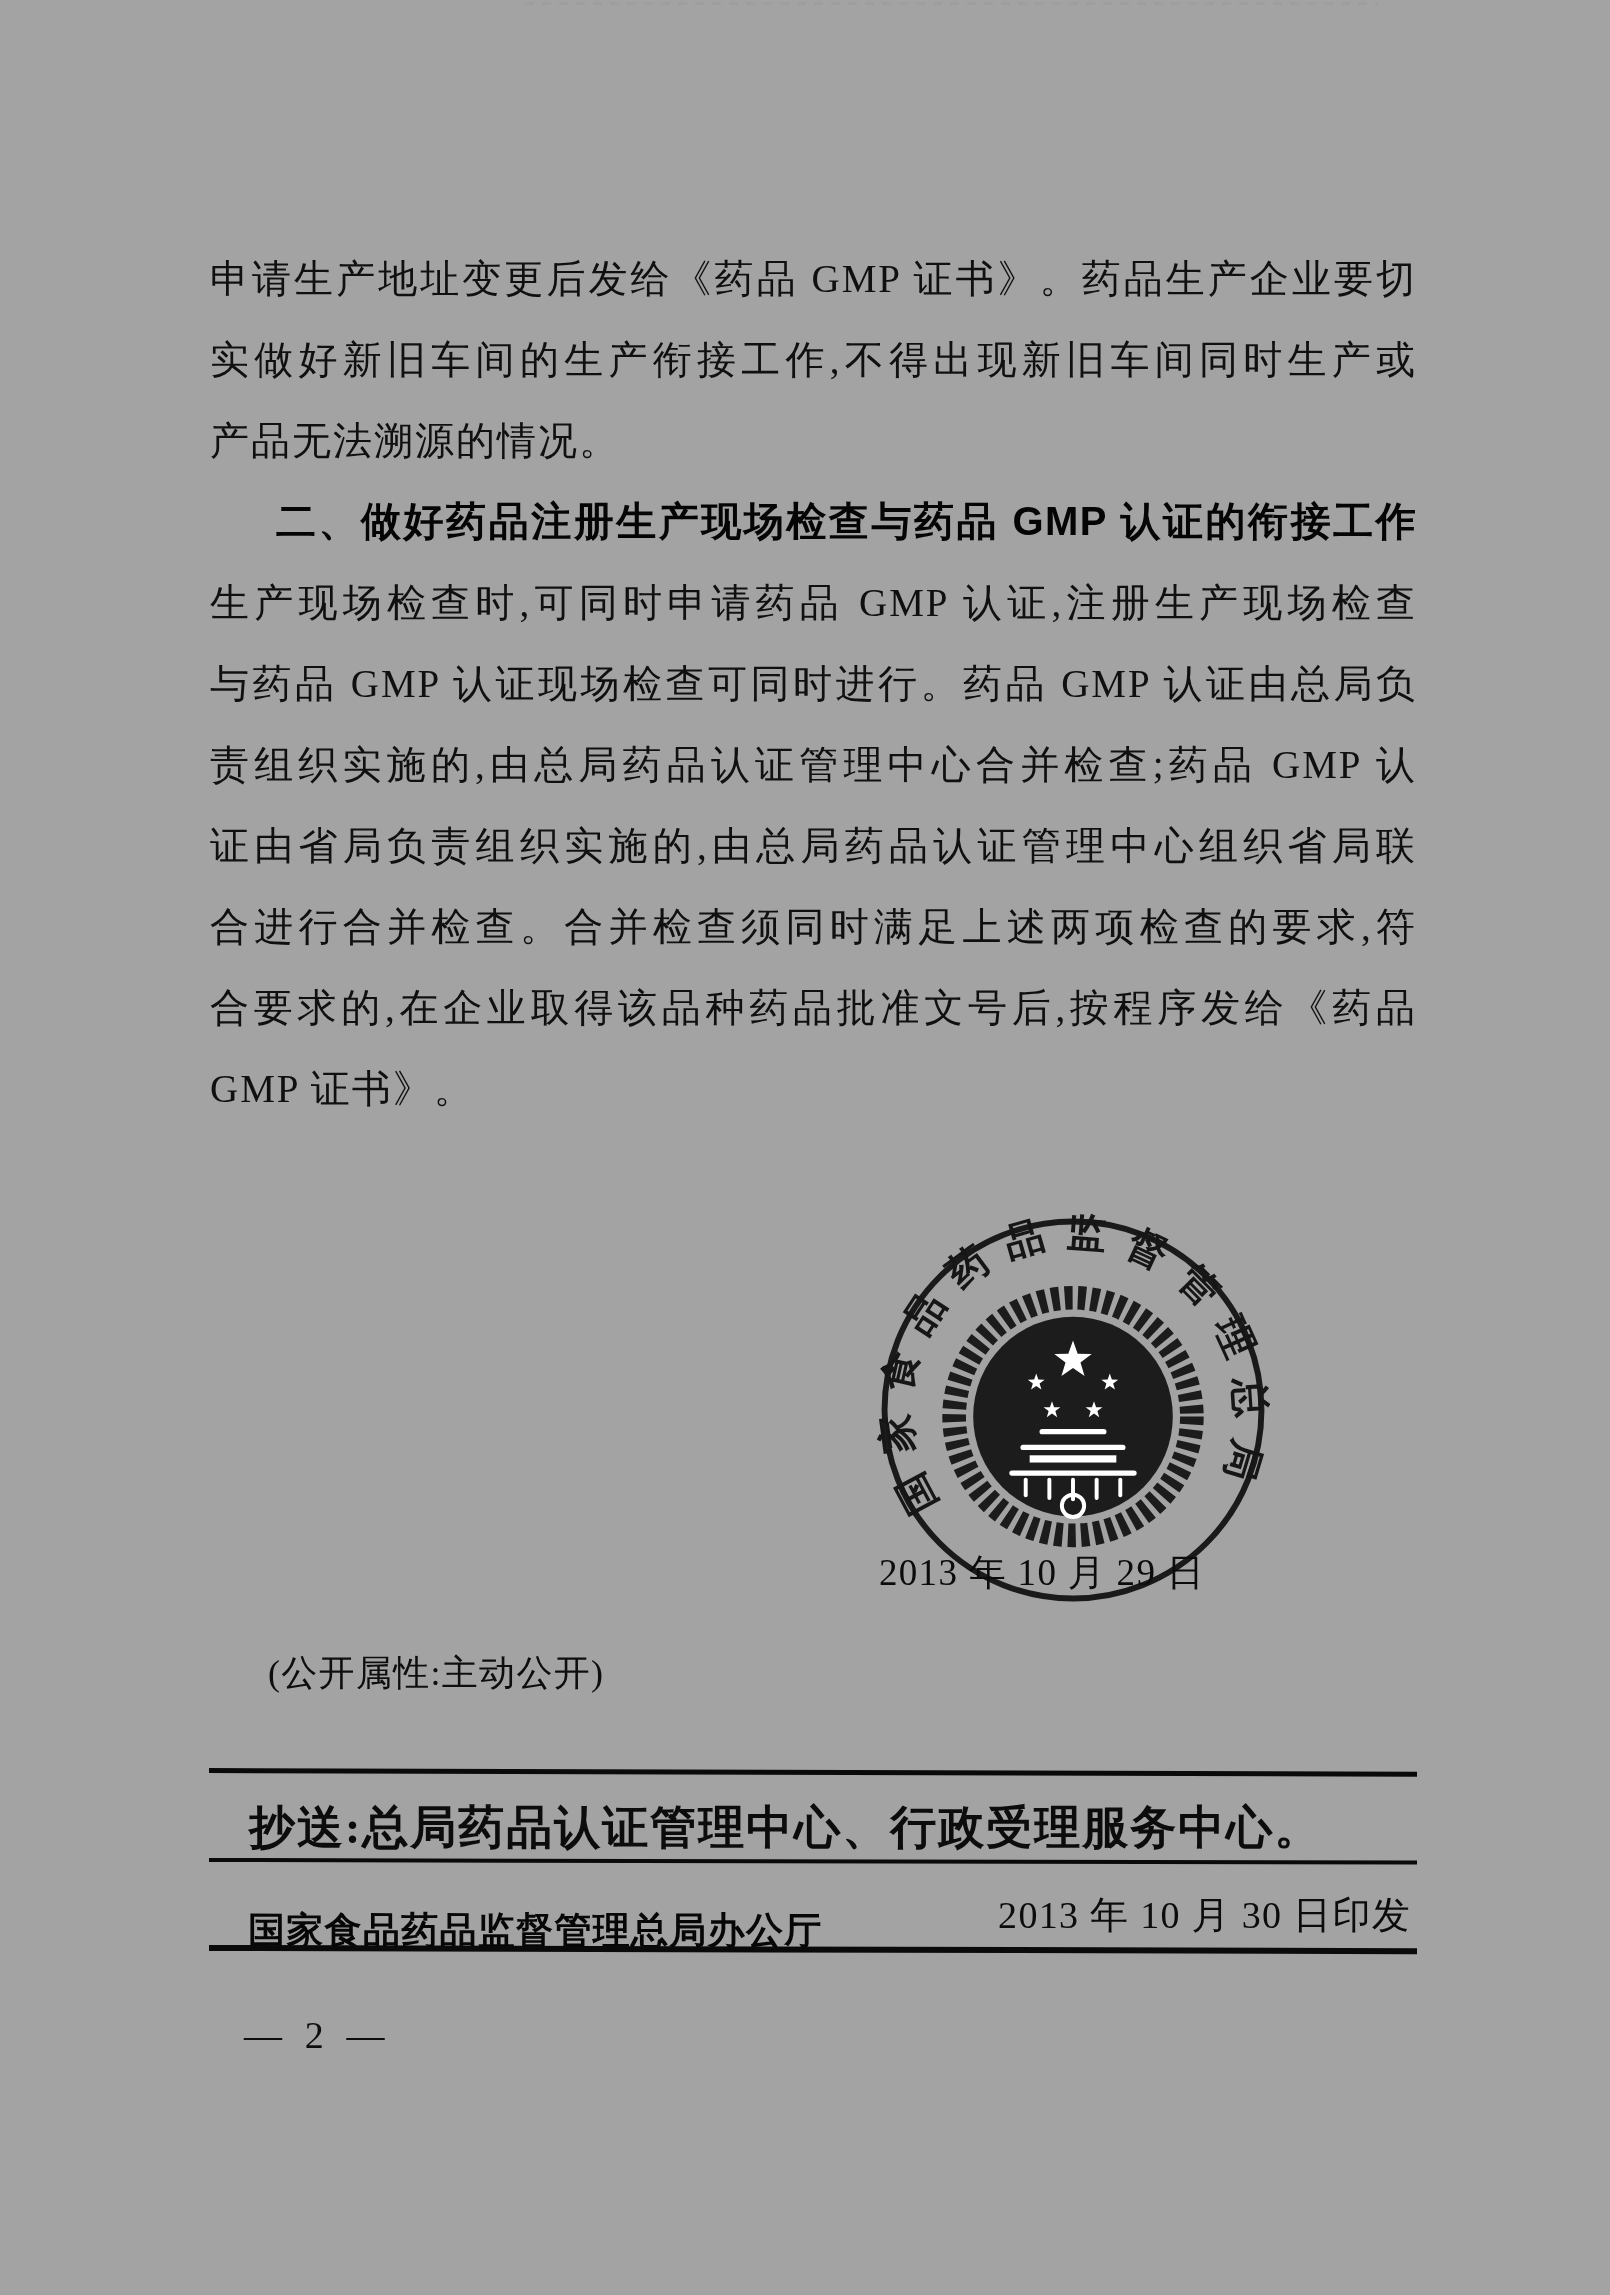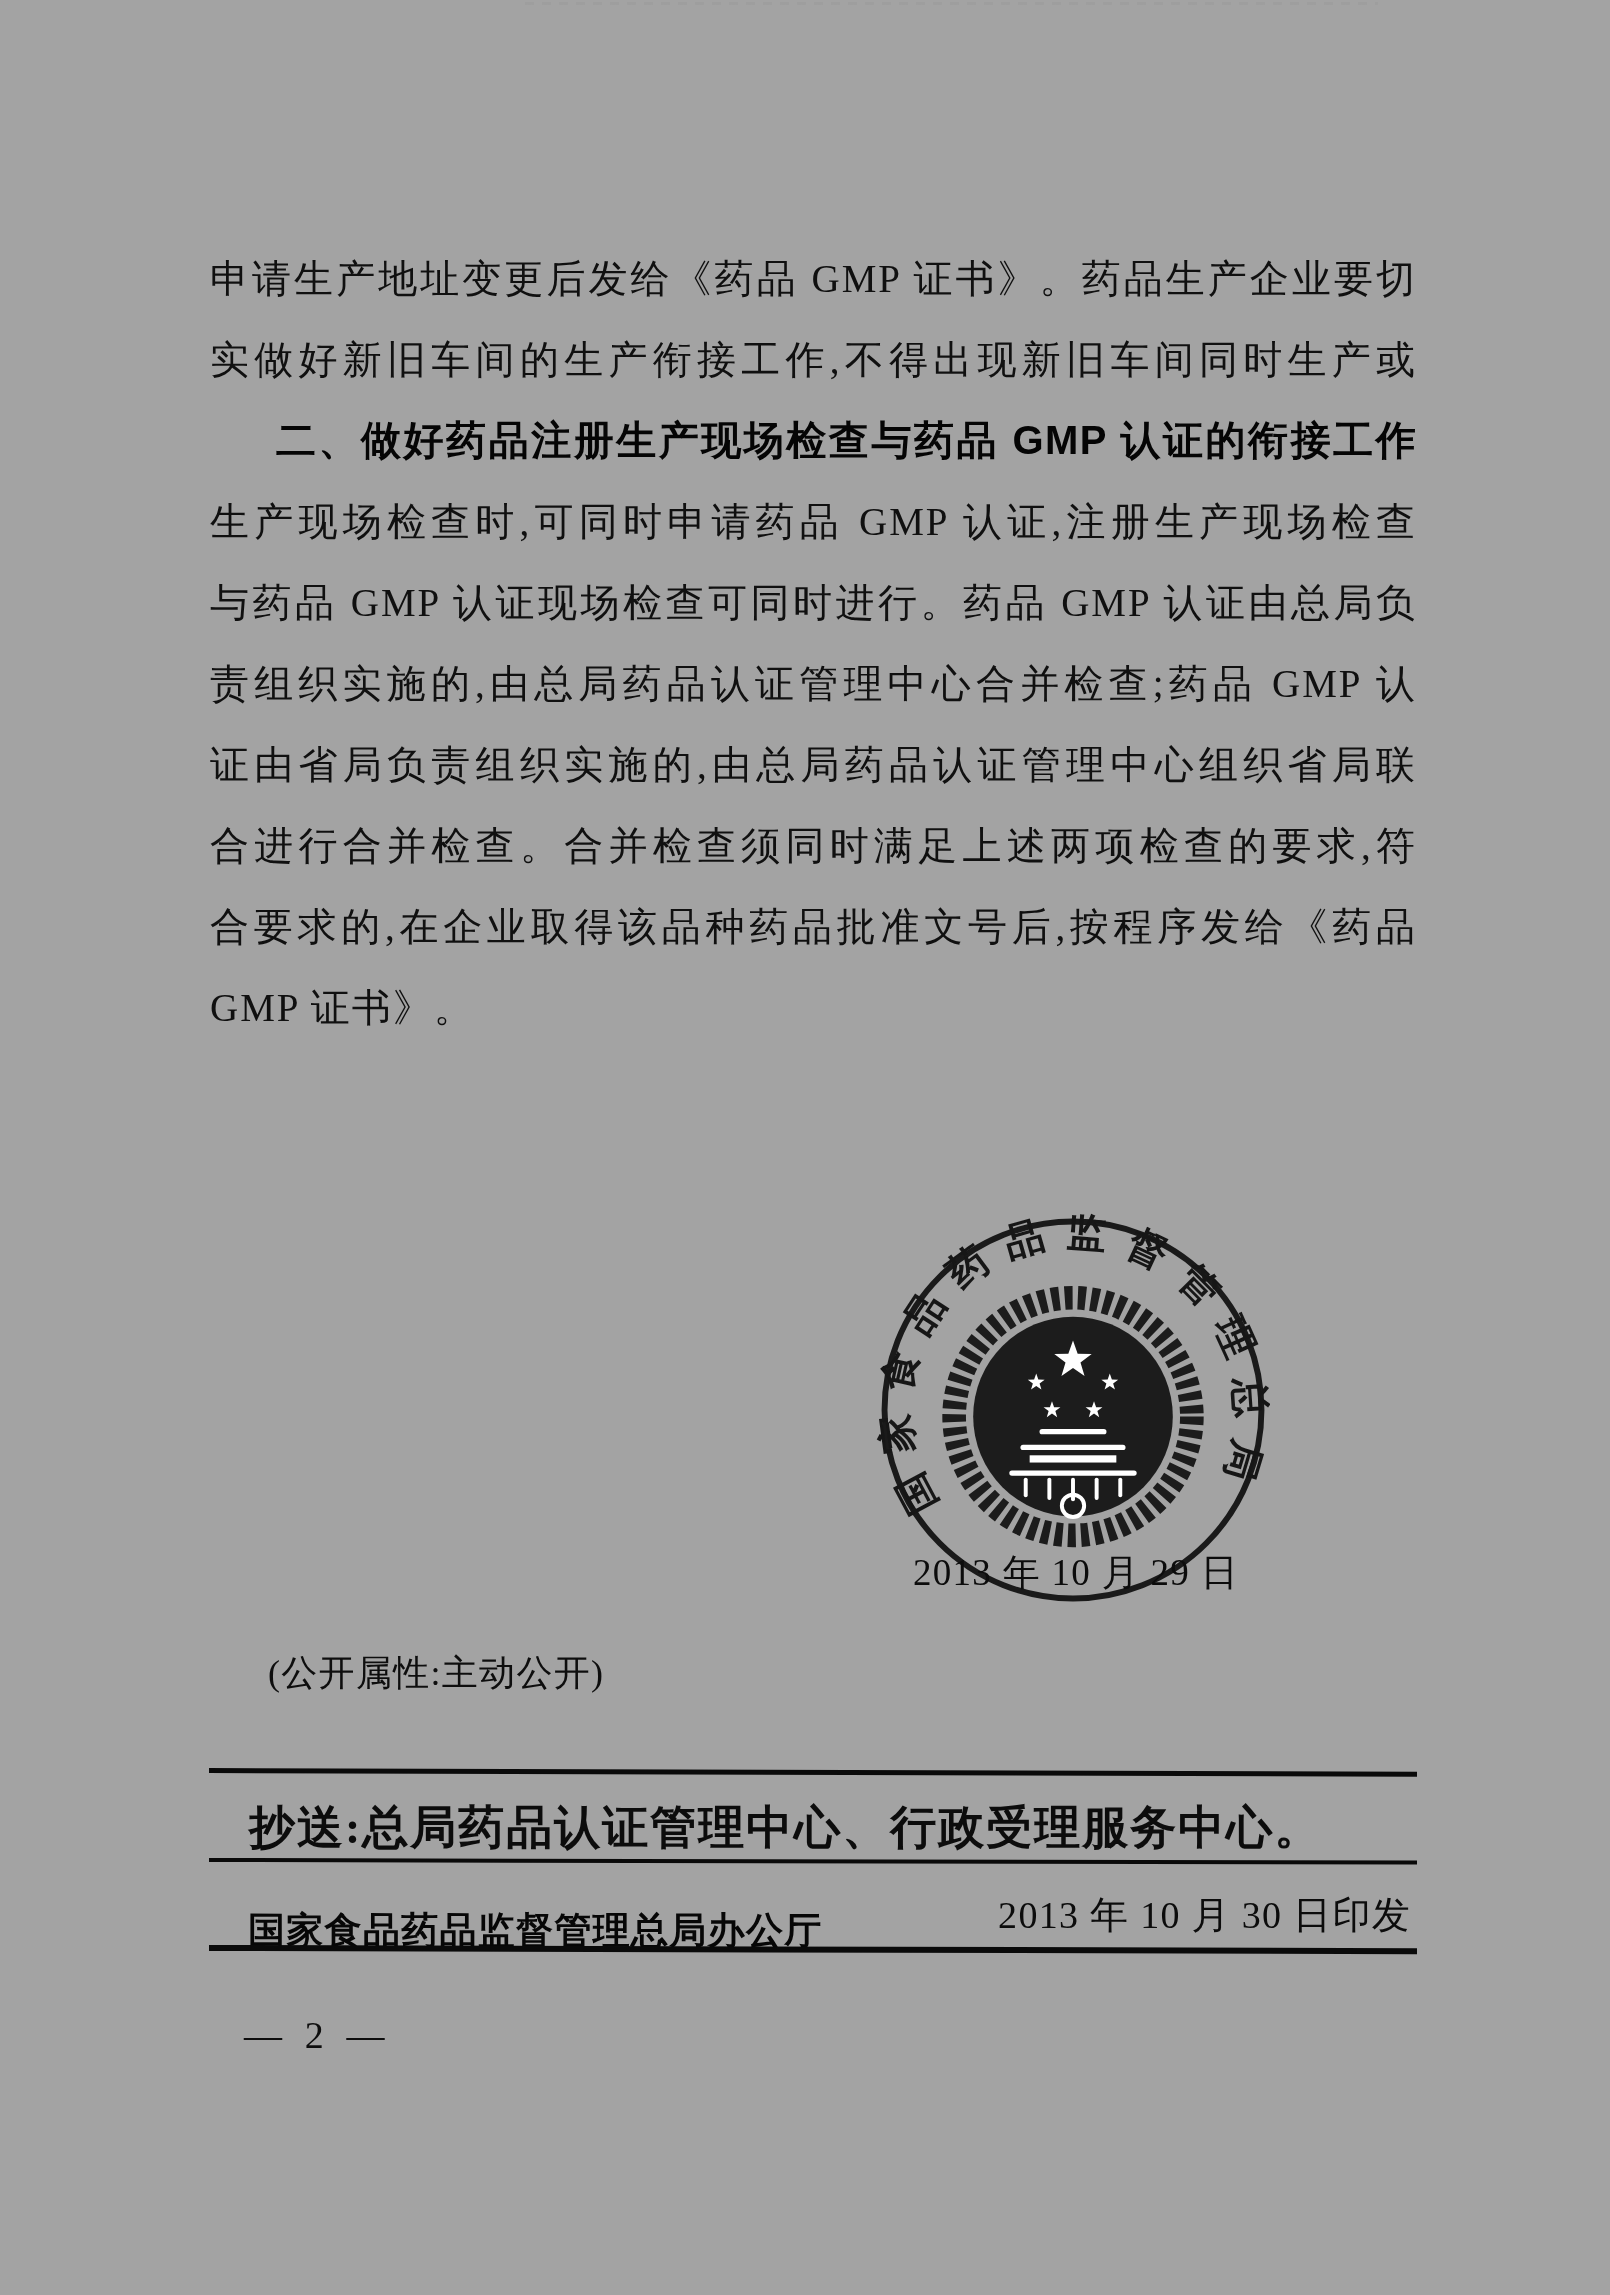--- a/index.html
+++ b/index.html
@@ -28,21 +28,21 @@
   }
   
   .seal{position:absolute;left:876px;top:1213px;width:394px;height:394px;}
   .seal-ring{fill:none;stroke:#1a1a1a;stroke-width:9px;}
   .seal-text{
     font-family:"Liberation Serif","DejaVu Serif",serif;
     font-size:60px;font-weight:700;fill:#161616;
   }
   .seal-date{
     position:absolute;left:879px;top:1552px;width:394px;
-    text-align:center;font-size:37px;letter-spacing:1.3px;color:#0c0c0c;
+    font-size:37px;letter-spacing:1.3px;color:#0c0c0c;
     line-height:1.15;white-space:nowrap;
   }
   
   .disclosure{
     position:absolute;left:268px;top:1628px;font-size:36px;
     letter-spacing:1.3px;color:#0e0e0e;line-height:1.2;white-space:nowrap;margin-top:24px;
   }
   
   .rule{position:absolute;left:209px;width:1208px;background:#0a0a0a;transform-origin:left center;}
   .rule-top{top:1768px;height:5.2px;transform:rotate(0.18deg);}
@@ -69,20 +69,21 @@
 </head>
 <body>
 
 <div class="page">
 
   <div class="top-noise"></div>
 
   <div class="body-text">
       <div class="bodyline just">申请生产地址变更后发给《药品 GMP 证书》。药品生产企业要切</div>
       <div class="bodyline just">实做好新旧车间的生产衔接工作,不得出现新旧车间同时生产或</div>
+      <div class="bodyline">产品无法溯源的情况。</div>
       <div class="bodyline just ind head">二、做好药品注册生产现场检查与药品 GMP 认证的衔接工作</div>
       <div class="bodyline just">生产现场检查时,可同时申请药品 GMP 认证,注册生产现场检查</div>
       <div class="bodyline just">与药品 GMP 认证现场检查可同时进行。药品 GMP 认证由总局负</div>
       <div class="bodyline just">责组织实施的,由总局药品认证管理中心合并检查;药品 GMP 认</div>
       <div class="bodyline just">证由省局负责组织实施的,由总局药品认证管理中心组织省局联</div>
       <div class="bodyline just">合进行合并检查。合并检查须同时满足上述两项检查的要求,符</div>
       <div class="bodyline just">合要求的,在企业取得该品种药品批准文号后,按程序发给《药品</div>
       <div class="bodyline">GMP 证书》。</div>
     </div>
 

